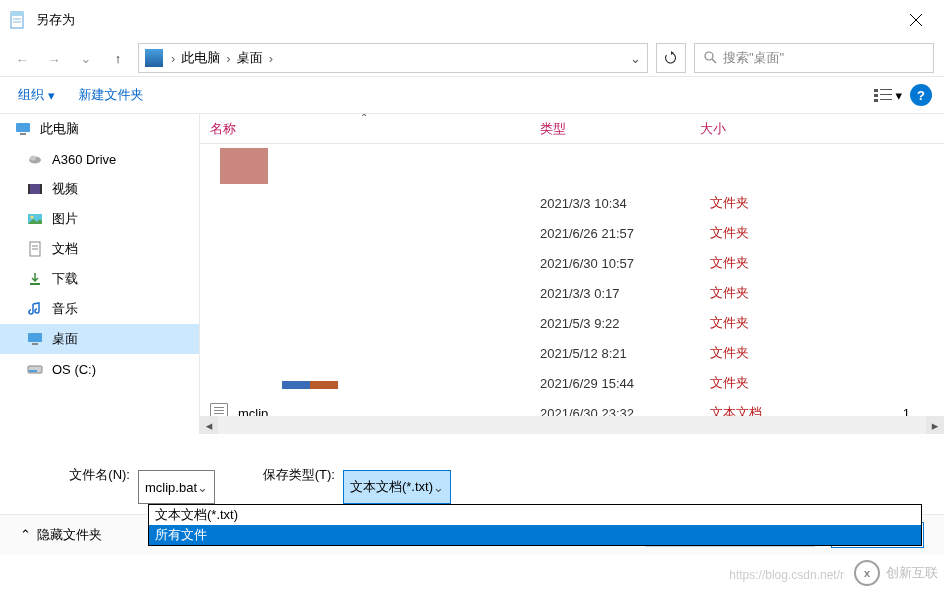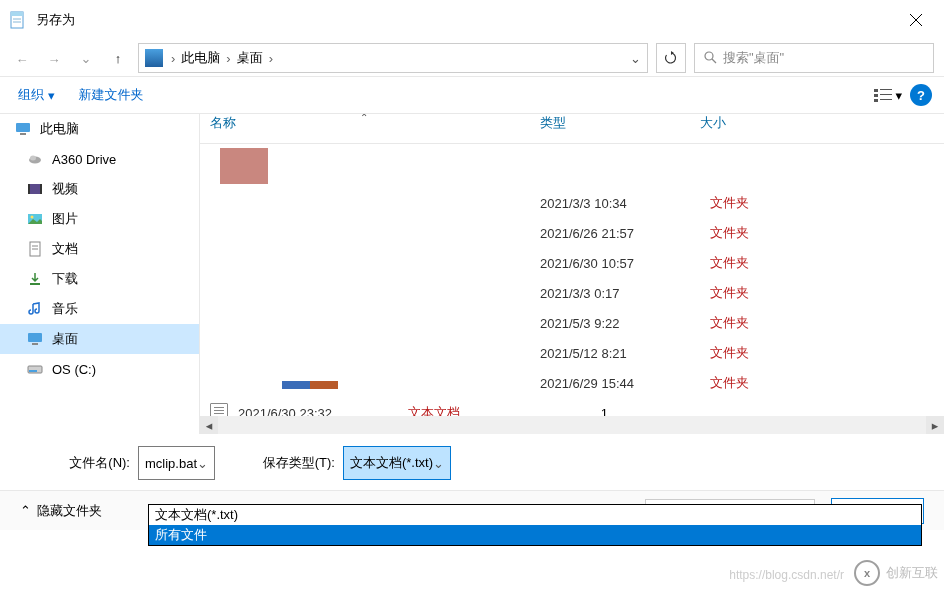--- a/index.html
+++ b/index.html
@@ -25,21 +25,21 @@
 .viewbtn { display:flex; align-items:center; gap:3px; }
 .helpbtn { width:22px; height:22px; border-radius:50%; background:#0078d4; color:#fff; display:flex; align-items:center; justify-content:center; font-weight:bold; }
 .mainarea { display:flex; height:320px; }
 .sidebar { width:200px; border-right:1px solid #e8e8e8; overflow:hidden; }
 .sidebar .item { height:30px; display:flex; align-items:center; padding:0 12px 0 26px; gap:8px; cursor:pointer; }
 .sidebar .item.root { padding-left:14px; }
 .sidebar .item.selected { background:#cce8ff; }
 .sbicon { width:18px; height:18px; display:inline-flex; align-items:center; justify-content:center; }
 .filelist { flex:1; display:flex; flex-direction:column; overflow:hidden; }
 .headerrow { display:flex; height:30px; border-bottom:1px solid #e8e8e8; align-items:center; position:relative; }
-.headerrow .col { padding:0 10px; color:#0369a1; border-right:1px solid transparent; height:100%; display:flex; }
+.headerrow .col { padding:0 10px; color:#be185d; border-right:1px solid transparent; height:100%; display:flex; align-items:center; }
 .col.name { width:330px; }
 .col.date { width:170px; }
 .col.type { width:160px; }
 .col.size { width:60px; }
 .sortmark { position:absolute; left:160px; top:-2px; color:#555; font-size:10px; }
 .rows { flex:1; overflow:hidden; }
 .row { display:flex; height:30px; align-items:center; }
 .row .cell { padding:0 10px; white-space:nowrap; overflow:hidden; }
 .row .cell.ic { width:28px; padding:0 0 0 10px; }
 .row .cell.nm { width:302px; }
@@ -50,21 +50,21 @@
 .colorbar { width:80px; height:8px; margin:4px 0 0 20px; background:linear-gradient(90deg,#fff 0 30%,#3a6cb8 30% 65%,#b85a2a 65% 100%); }
 .ficon { width:18px; height:18px; display:inline-block; }
 .ficon.txt { border:1px solid #888; border-radius:1px; background:linear-gradient(#fff,#fff); position:relative; }
 .ficon.txt::after { content:""; position:absolute; left:3px; top:3px; right:3px; height:1px; background:#888; box-shadow:0 3px 0 #888,0 6px 0 #888; }
 .hscroll { height:18px; background:#f0f0f0; display:flex; align-items:center; }
 .hscroll .lbtn,.hscroll .rbtn { width:18px; height:18px; display:flex; align-items:center; justify-content:center; color:#555; background:#e8e8e8; }
 .hscroll .thumb { flex:1; }
 .bottom { padding:12px 20px 10px 20px; display:flex; flex-direction:row; gap:10px; position:relative; }
 .fieldrow { display:flex; align-items:center; gap:8px; }
 .fieldrow .lbl { width:110px; text-align:right; }
-.fieldrow .inp { flex:1; height:24px; border:1px solid #7a7a7a; padding:16px 6px; display:flex; align-items:center; background:#fff; }
+.fieldrow .inp { flex:1; height:24px; border:1px solid #7a7a7a; padding:16px 6px; display:flex; align-items:center; background:#fff;margin-top:24px; }
 .fieldrow .inp .dd { margin-left:auto; color:#555; }
 .dropdownopen { position:absolute; left:148px; right:22px; top:70px; border:1px solid #000; background:#fff; z-index:10; }
 .dropdownopen .opt { height:20px; display:flex; align-items:center; padding:0 6px; }
 .dropdownopen .opt.hi { background:#0078d4; color:#ffffff; }
 .footer { height:40px; display:flex; align-items:center; padding:0 20px; gap:16px; border-top:1px solid #e8e8e8; background:#fafafa; }
 .footer .toggle { display:flex; align-items:center; gap:6px; }
 .footer .spacer { flex:1; }
 .footer .lbl2 { }
 .footer .enc { height:24px; border:1px solid #ccc; padding:0 20px 0 8px; display:flex; align-items:center; min-width:170px; background:#fff; position:relative; }
 .footer .enc::after { content:"⌄"; position:absolute; right:6px; color:#555; }
@@ -299,20 +299,21 @@
           <span class="cell ic"></span>
           <span class="cell nm">
             <div class="colorbar"></div>
           </span>
           <span class="cell dt">2021/6/29 15:44</span>
           <span class="cell tp">文件夹</span>
           <span class="cell sz"></span>
         </div>
       <div class="row">
           <span class="cell ic"><span class="ficon txt"></span></span>
+          <span class="cell nm">mclip</span>
           <span class="cell dt">2021/6/30 23:32</span>
           <span class="cell tp">文本文档</span>
           <span class="cell sz">1</span>
         </div>
 
     </div>
     <div class="hscroll">
       <div class="lbtn">◂</div>
       <div class="thumb"></div>
       <div class="rbtn">▸</div>

